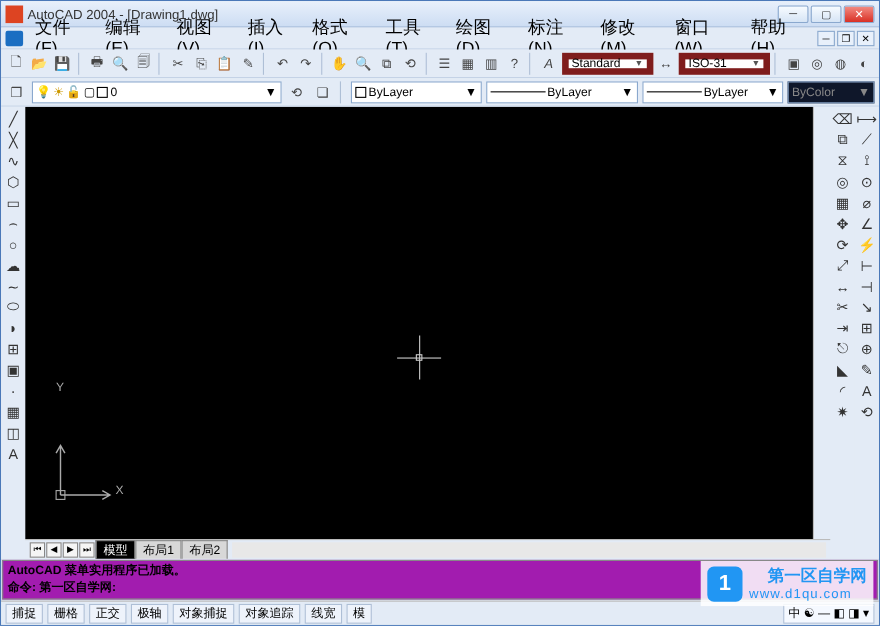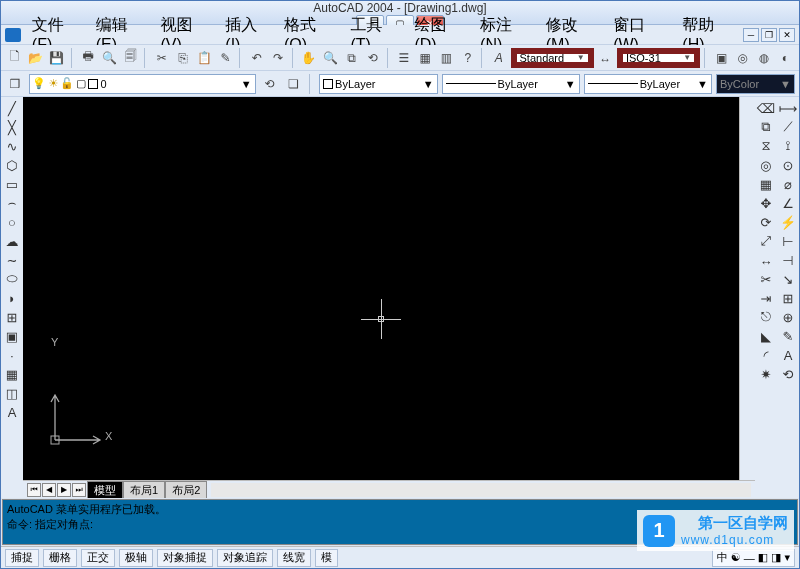--- a/index.html
+++ b/index.html
@@ -1,18 +1,18 @@
 <!DOCTYPE html>
 <html><head>
 <meta charset="utf-8">
 <style>
 * { margin: 0; padding: 0; box-sizing: border-box; font-family: "Microsoft YaHei", SimSun, Arial, sans-serif; font-size: 11px; }
 body { background: #f0f0f0; width: 800px; height: 569px; overflow: hidden; position: relative; }
 .window { width: 800px; height: 569px; background: #dce5f0; border: 1px solid #4a78b8; display: flex; flex-direction: column; }
-.titlebar { height: 24px; background: linear-gradient(#e8f0fb, #cdddf3); display: flex; align-items: center; padding: 0 4px; border-bottom: 1px solid #9db6d9; flex-direction: column; }
+.titlebar { height: 24px; background: linear-gradient(#e8f0fb, #cdddf3); display: flex; align-items: center; padding: 0 4px; border-bottom: 1px solid #9db6d9; }
 .titlebar .app-icon { width: 16px; height: 16px; background: #d42; margin-right: 4px; display: inline-block; }
 .titlebar .title { flex: 1; color: #333; font-size: 12px; }
 .winbtns { display: flex; gap: 2px; }
 .winbtn { width: 28px; height: 16px; background: linear-gradient(#f7fbff,#d6e4f5); border: 1px solid #8aa8ce; border-radius: 2px; display: flex; align-items: center; justify-content: center; font-size: 10px; color: #333; cursor: pointer; }
 .winbtn.close { background: linear-gradient(#f28b82,#d93025); color: #fff; }
 .menubar { height: 20px; background: #e3ebf6; display: flex; align-items: center; padding: 0 4px; gap: 2px; border-bottom: 1px solid #c4d2e6; }
 .menubar .doc-icon { width: 16px; height: 14px; background: #1b6ec2; margin-right: 4px; display: inline-block; border-radius: 2px; }
 .menuitem { padding: 6px 5px; cursor: pointer; color: #000; font-size: 16px; }
 .doc-winbtns { margin-left: auto; display: flex; gap: 2px; }
 .doc-winbtn { width: 16px; height: 14px; border: 1px solid #8aa8ce; background: #e8f0fb; font-size: 9px; display: flex; align-items: center; justify-content: center; cursor: pointer; }
@@ -36,21 +36,21 @@
 .crosshair::after { top: 0; bottom: 0; left: 50%; width: 1px; }
 .crosshair .box { position: absolute; left: 50%; top: 50%; width: 6px; height: 6px; border: 1px solid #ccc; transform: translate(-50%,-50%); }
 .ucs { position: absolute; left: 22px; bottom: 30px; color: #aaa; font-size: 11px; }
 .ucs svg { display: block; }
 .vscroll { width: 16px; background: #e3ebf6; border-left: 1px solid #bbb; }
 .tabstrip { height: 18px; background: #e3ebf6; display: flex; align-items: center; padding: 0 4px; gap: 0; border-top: 1px solid #bbb; font-size: 11px; }
 .tab-nav { width: 14px; height: 14px; border: 1px solid #888; background: #f5f5f5; display: flex; align-items: center; justify-content: center; font-size: 8px; cursor: pointer; margin-right: 1px; }
 .tab { padding: 1px 6px; background: #d8d8d8; border: 1px solid #888; border-bottom: none; cursor: pointer; font-size: 11px; }
 .tab.active { background: #000; color: #fff; }
 .hscroll-track { flex: 1; height: 14px; background: #e8e8e8; margin-left: 4px; }
-.cmdline { background: #0369a1; border: 1px solid #888; padding: 2px 4px; font-size: 11px; height: 46px; overflow: hidden; margin: 1px; line-height: 1.35; }
+.cmdline { background: #a21caf; border: 1px solid #888; padding: 2px 4px; font-size: 11px; height: 36px; overflow: hidden; margin: 1px; line-height: 1.35; font-weight: bold; }
 .statusbar { height: 22px; background: #e3ebf6; display: flex; align-items: center; padding: 0 4px; gap: 4px; border-top: 1px solid #bbb; font-size: 11px; }
 .status-cell { border: 1px solid #aebfd6; background: #eef3fb; padding: 1px 5px; height: 18px; display: flex; align-items: center; cursor: pointer; text-align: center; }
 .coords { width: 170px; padding: 1px 4px; }
 .tray { margin-left: auto; display: flex; align-items: center; gap: 3px; border: 1px solid #aebfd6; background: #f5f9ff; padding: 1px 4px; height: 18px; }
 .watermark { position: absolute; right: 6px; bottom: 18px; display: flex; align-items: center; gap: 6px; background: rgba(255,255,255,0.85); padding: 4px 6px; }
 .watermark .logo { width: 32px; height: 32px; background: #2196f3; border-radius: 6px; color: #fff; font-size: 20px; font-weight: bold; display: flex; align-items: center; justify-content: center; }
 .watermark .t1 { color: #2196f3; font-size: 15px; font-weight: bold; margin-left: 17px; }
 .watermark .t2 { color: #2196f3; font-size: 12px; letter-spacing: 1px; }
 .linetype-sample { display:inline-block; width:50px; border-top:1px solid #000; vertical-align:middle; }
 </style>
@@ -248,21 +248,21 @@
       <div class="vbtn">⊞</div>
       <div class="vbtn">⊕</div>
       <div class="vbtn">✎</div>
       <div class="vbtn">A</div>
       <div class="vbtn">⟲</div>
     </div>
   </div>
 
   <div class="cmdline">
     <div>AutoCAD 菜单实用程序已加载。</div>
-    <div>命令: 指定对角点:</div>
+    <div>命令: 第一区自学网:</div>
   </div>
 
   <div class="statusbar">
     <div class="status-cell">捕捉</div>
     <div class="status-cell">栅格</div>
     <div class="status-cell">正交</div>
     <div class="status-cell">极轴</div>
     <div class="status-cell">对象捕捉</div>
     <div class="status-cell">对象追踪</div>
     <div class="status-cell">线宽</div>

